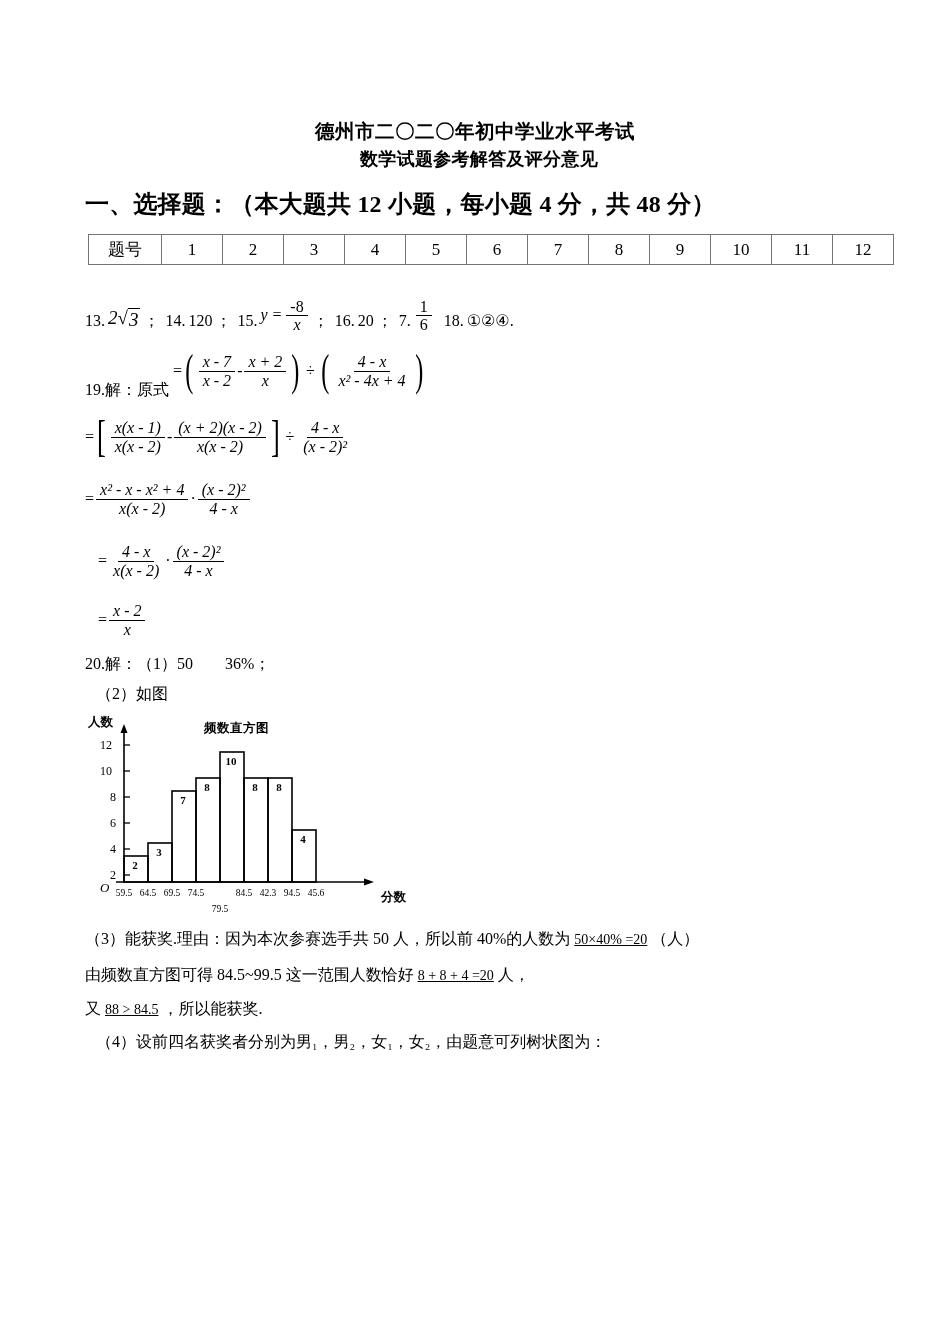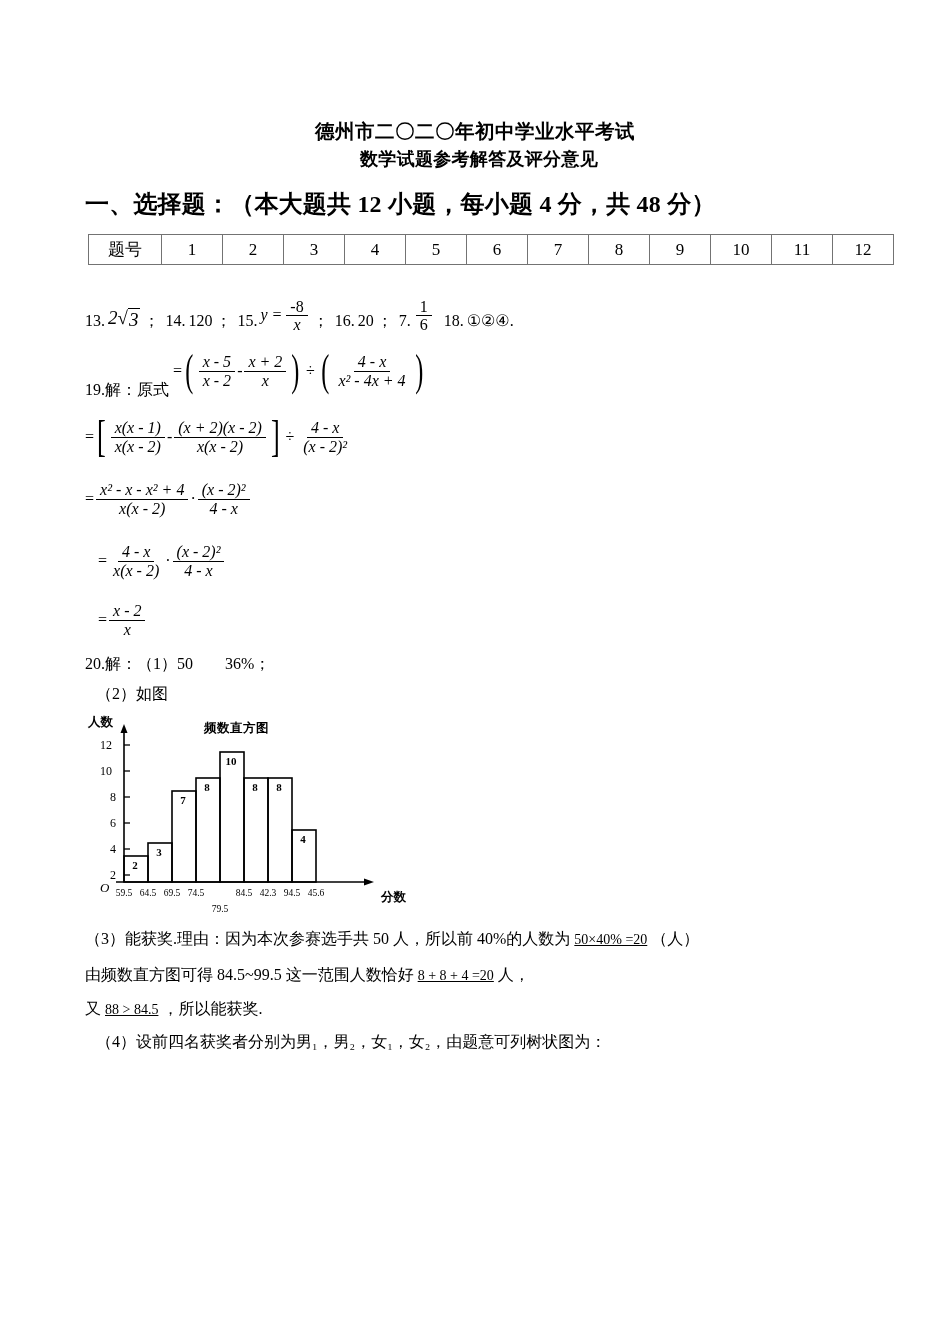--- a/index.html
+++ b/index.html
@@ -290,21 +290,21 @@
     </span>
   </div>
 
 
   <div class="eq-line l19-1">
     <span class="label19">19.解：原式</span>
     <span style="display:inline-flex;align-items:center;margin-left:4px;margin-bottom:6px;">
       <span>=</span>
       <span class="paren">(</span>
       <span class="frac">
-        <span class="num mi">x - 5</span>
+        <span class="num mi">x - 7</span>
         <span class="den mi">x - 2</span>
       </span>
       <span>-</span>
       <span class="frac">
         <span class="num mi">x + 2</span>
         <span class="den mi">x</span>
       </span>
       <span class="paren">)</span>
       <span style="margin:0 3px;">÷</span>
       <span class="paren">(</span>

